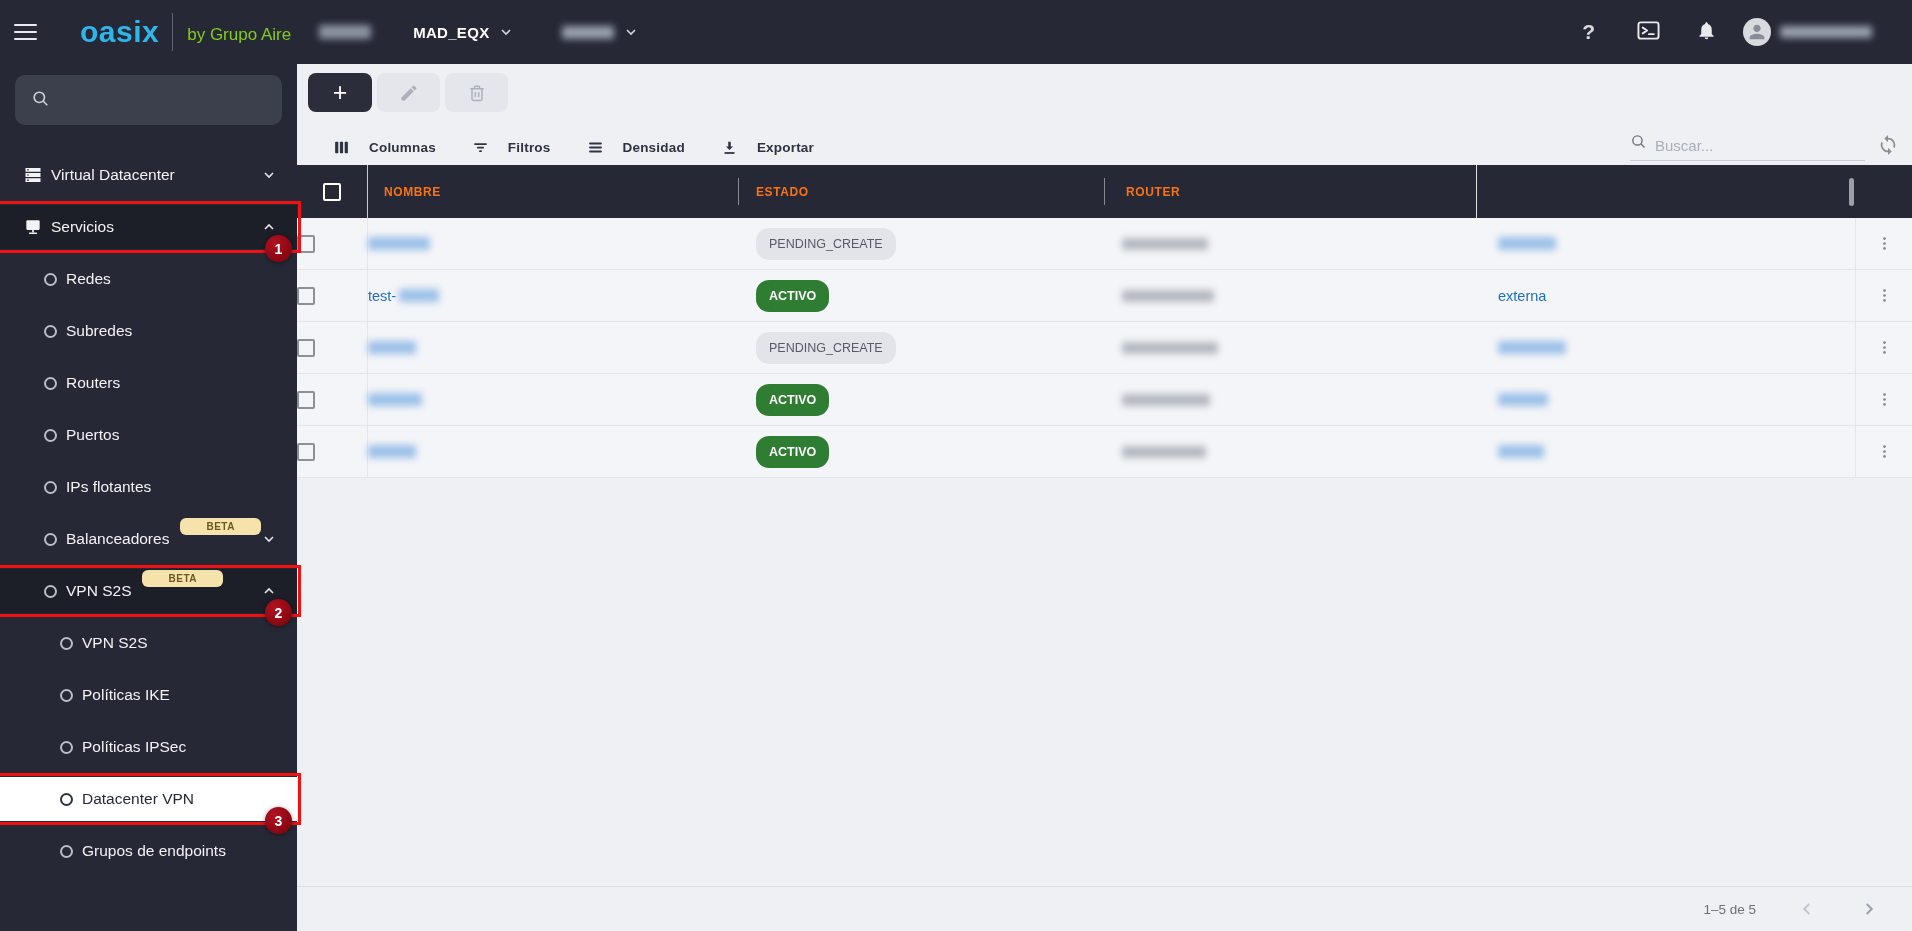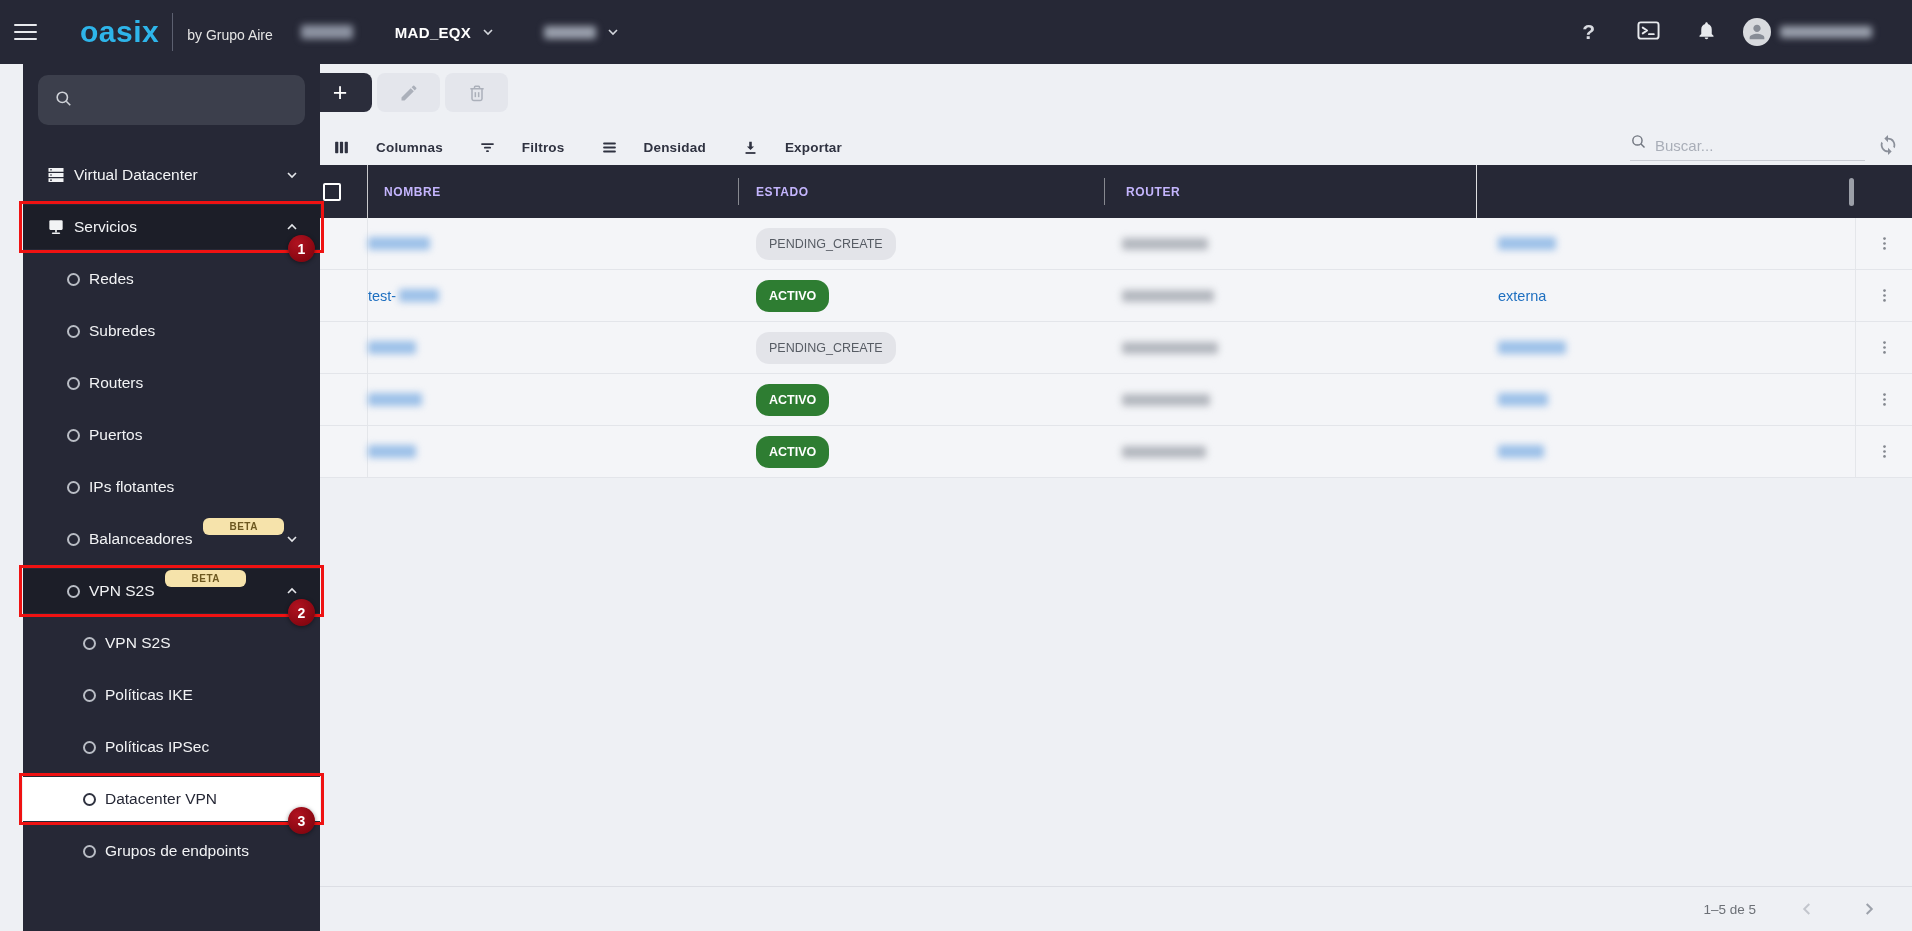--- a/index.html
+++ b/index.html
@@ -4,38 +4,38 @@
 <style>
   * { box-sizing: border-box; margin: 0; padding: 0; }
   html,body { width:1912px; height:931px; overflow:hidden; font-family:"Liberation Sans", sans-serif; background:#eef0f4; }
 
   
   .topbar { position:absolute; top:0; left:0; width:1912px; height:64px; background:#262836; display:flex; align-items:center; z-index:20; }
   .menu-btn { margin-left:14px; width:30px; height:24px; display:flex; flex-direction:column; justify-content:center; gap:4.5px; cursor:pointer; }
   .menu-btn i { display:block; width:23px; height:2.6px; background:#e8eaee; border-radius:2px; }
   .logo { margin-left:36px; font-size:30px; font-weight:bold; color:#2eb5ea; letter-spacing:.5px; }
   .logo-sep { width:1px; height:38px; background:#5c6070; margin:0 14px 0 13px; }
-  .byline { font-size:14px; color:#e5e5e5;margin-top:6px; }
+  .byline { font-size:17px; color:#84cc16;margin-top:6px; }
   .blur { filter:blur(3.5px); display:inline-block; border-radius:2px; }
   .blur-org { width:52px; height:14px; background:#8d93a2; margin-left:28px; }
   .hdr-select { display:flex; align-items:center; gap:9px; background:none; border:none; cursor:pointer; color:#fff; }
   .hdr-select.dc { margin-left:42px; font-size:15px; font-weight:bold; letter-spacing:.3px; }
   .hdr-select.scope { margin-left:48px; }
   .blur-scope { width:52px; height:13px; background:#9aa0ad; }
   .chev { width:16px; height:16px; }
   .chev svg { display:block; }
   .hdr-right { margin-left:auto; display:flex; align-items:center; margin-right:40px; }
   .help-ico { font-size:21px; font-weight:bold; color:#d9dbe1; cursor:pointer; }
   .term-ico { margin-left:42px; cursor:pointer; color:#e8eaee; }
   .bell-ico { margin-left:36px; cursor:pointer; color:#e8eaee; }
   .avatar { margin-left:26px; width:28px; height:28px; border-radius:50%; background:#d8dade; display:flex; align-items:center; justify-content:center; color:#878c96; cursor:pointer; }
   .blur-user { width:92px; height:12px; background:#9aa0ad; margin-left:9px; }
 
   
-  .sidebar { position:absolute; top:64px; left:0; width:297px; height:867px; background:#262836; z-index:10;margin-left:23px; }
+  .sidebar { position:absolute; top:64px; left:0; width:297px; height:867px; background:#262836; z-index:10; }
   .side-search { margin:11px 15px 0 15px; height:50px; border-radius:10px; background:#3c3f4c; display:flex; align-items:center; padding-left:16px; color:#cfd2d8; cursor:text; }
   .nav { margin-top:28px; }
   .nav-item { position:relative; height:44px; margin-bottom:8px; display:flex; align-items:center; color:#f2f3f5; font-size:15.5px; cursor:pointer; }
   .nav-item.lvl1 { padding-left:23px; }
   .nav-item.lvl2 { padding-left:44px; }
   .nav-item.lvl3 { padding-left:60px; }
   .nav-item.expanded { background:#1c1e28; }
   .nav-item.highlighted { background:#ffffff; color:#262836; }
   .nav-item.annotated { outline:3px solid #ef1212; outline-offset:1px; }
   .nav-ico { width:20px; height:20px; margin-right:8px; color:#f2f3f5; flex:none; }
@@ -48,31 +48,31 @@
   .ann-badge { position:absolute; right:5px; bottom:-13px; width:27px; height:27px; border-radius:50%;
     background:radial-gradient(circle at 35% 30%, #b01220, #84050f 78%); color:#fff; font-size:14px; font-weight:bold;
     display:flex; align-items:center; justify-content:center; box-shadow:0 1px 4px rgba(0,0,0,.45); z-index:6; }
 
   
   .main { position:absolute; top:64px; left:297px; width:1615px; height:867px; background:#eef0f4; }
   .toolbar-top { display:flex; gap:5px; padding:9px 0 0 11px; }
   .btn-add { width:64px; height:39px; background:#2b2d3b; border:none; border-radius:8px; color:#fff; font-size:25px; font-weight:300; cursor:pointer; line-height:1; }
   .btn-ico { width:63px; height:39px; background:#e4e6ec; border:none; border-radius:8px; color:#abb0ba; cursor:default; display:flex; align-items:center; justify-content:center; }
   .toolbar-actions { height:30px; margin-top:20px; display:flex; align-items:center; padding-left:36px; }
-  .tbtn { display:flex; align-items:center; gap:26px; font-size:13.5px; font-weight:bold; color:#2f3240; background:none; border:none; cursor:pointer; margin-right:36px; letter-spacing:.2px; }
+  .tbtn { display:flex; align-items:center; gap:19px; font-size:13.5px; font-weight:bold; color:#2f3240; background:none; border:none; cursor:pointer; margin-right:36px; letter-spacing:.2px; }
   .tbtn svg { display:block; color:#2f3240; }
   .search-wrap { margin-left:auto; width:235px; display:flex; align-items:flex-end; gap:8px; border-bottom:1px solid #c9ccd3; padding-bottom:6px; color:#6f747e; }
   .search-wrap input { border:none; outline:none; background:none; font-size:15px; color:#3a3e48; width:180px; font-family:"Liberation Sans",sans-serif; }
   .search-wrap input::placeholder { color:#a9aeb8; }
   .refresh-ico { margin:0 13px 0 12px; color:#8b909a; cursor:pointer; }
 
   
   .grid-header { position:relative; margin-top:3px; height:53px; background:#262836; display:grid;
     grid-template-columns:70px 371px 366px 372px 379px auto; align-items:stretch; }
-  .hcell { display:flex; align-items:center; color:#c4b5fd; font-size:12px; font-weight:bold; letter-spacing:.6px; position:relative; }
+  .hcell { display:flex; align-items:center; color:#f97316; font-size:12px; font-weight:bold; letter-spacing:.6px; position:relative; }
   .hcell-check { justify-content:center; }
   .hc-nombre { padding-left:16px; border-left:1px solid rgba(255,255,255,.75); }
   .hc-estado { padding-left:18px; }
   .hc-ipv4 { padding-left:14px; }
   .hc-router { padding-left:22px; }
   .hc-sep::before { content:''; position:absolute; left:0; top:13px; bottom:13px; width:1px; background:rgba(255,255,255,.45); }
   .hc-actions { border-left:1px solid rgba(255,255,255,.85); }
   .scroll-thumb { position:absolute; right:58px; top:13px; width:5px; height:28px; border-radius:3px; background:#9b9fa8; cursor:grab; }
   .checkbox { width:18px; height:18px; border:2px solid #fff; border-radius:2px; cursor:pointer; }
   .grid-row { height:52px; background:#f4f5f8; border-bottom:1px solid #e3e5ea; display:grid;

